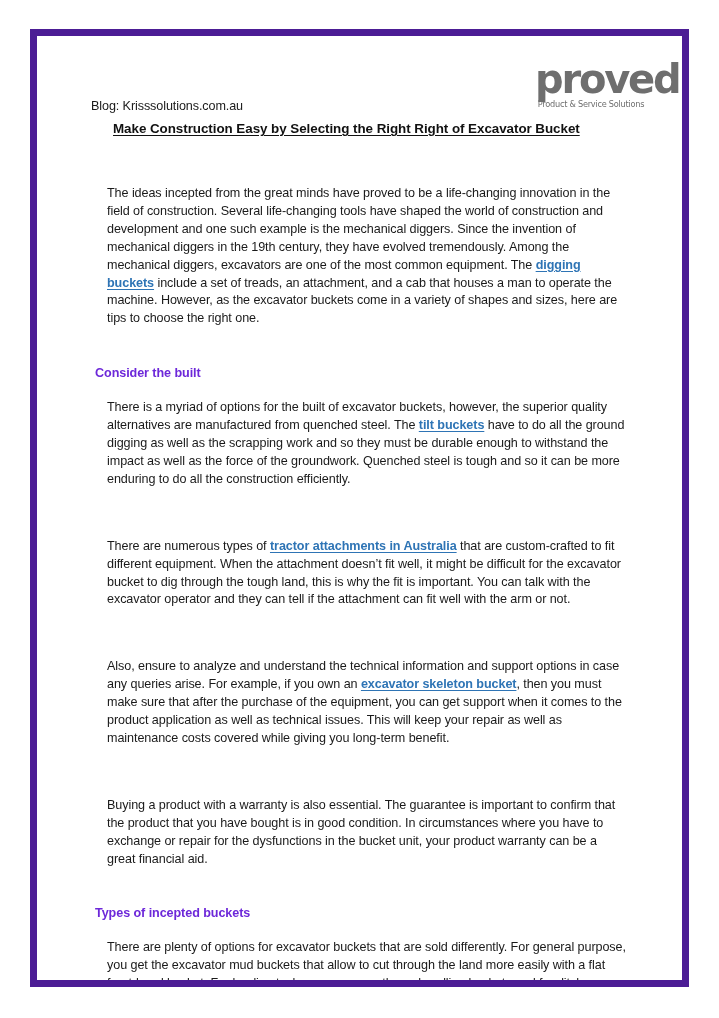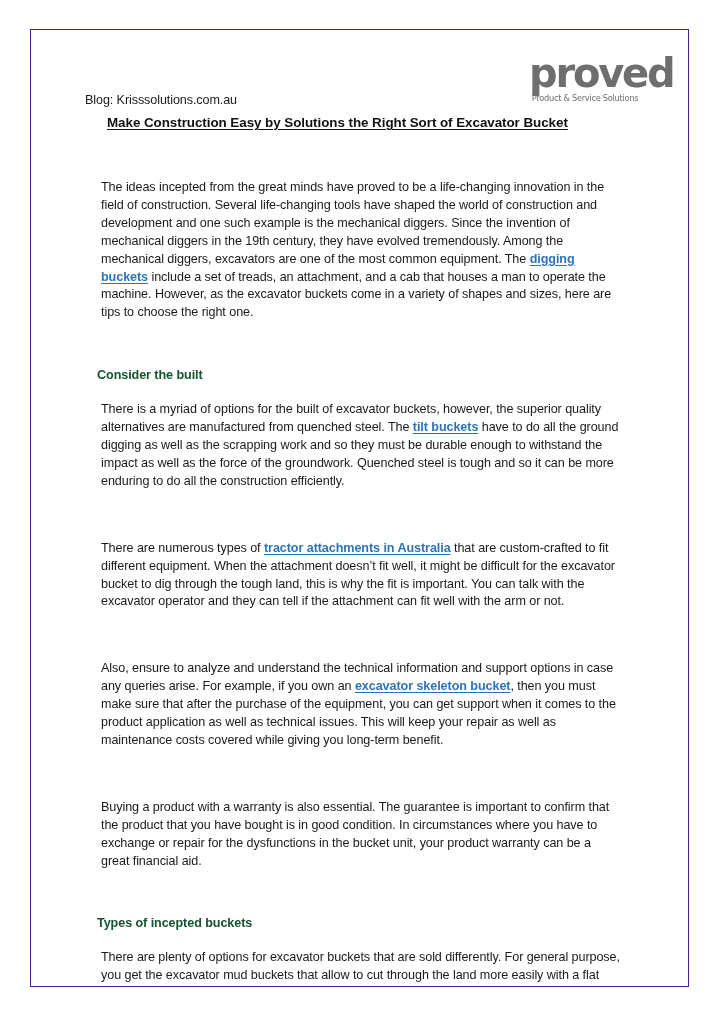--- a/index.html
+++ b/index.html
@@ -16,21 +16,21 @@
   }
 
   
   #page-sheet {
     position: absolute;
     left: 30px;
     top: 29px;
     width: 659px;
     height: 958px;
     background: #ffffff;
-    border: 1px solid #4c1d95;
+    border: 7px solid #4c1d95;
     box-sizing: border-box;
     overflow: hidden;
   }
 
   #page-inner {
     position: absolute;
     left: 54px;
     top: 0;
     width: 552px;
   }
@@ -101,24 +101,24 @@
     line-height: 17.9px;
     color: #1a1a1a;
     text-align: left;
     letter-spacing: -0.08px;
   }
 
   .gap-title-to-body { height: 31px; }
   .gap-block         { height: 17px; }
 
   .section-head {
-    margin: 12px;
+    margin: 4px;
     font-size: 12.6px;
     font-weight: bold;
-    color: #14532d;
+    color: #6d28d9;
     line-height: 17.9px;
     letter-spacing: -0.08px;
   }
 
   a.doclink,
   .doclink {
     color: #2e74b5;
     font-weight: bold;
     text-decoration: underline;
     text-underline-offset: 1.5px;
@@ -134,21 +134,21 @@
     <div id="header-row">
 
       <div id="blog-line"><span>Blog:</span><span> Krisssolutions.com.au</span></div>
 
       <div id="logo-block">
         <span id="logo-wordmark">proved</span>
         <span id="logo-tagline">Product &amp; Service Solutions</span>
       </div>
     </div>
 
-    <h1 id="doc-title">Make Construction Easy by Solutions the Right Sort of Excavator Bucket</h1>
+    <h1 id="doc-title">Make Construction Easy by Selecting the Right Right of Excavator Bucket</h1>
 
     <div class="gap-title-to-body"></div>
 
     <p class="para"><span>The ideas incepted from the great minds have proved to be a life-changing innovation in the field of construction. Several life-changing tools have shaped the world of construction and development and one such example is the mechanical diggers. Since the invention of mechanical diggers in the 19th century, they have evolved tremendously. Among the mechanical diggers, excavators are one of the most common equipment. The </span><span class="doclink">digging buckets</span><span> include a set of treads, an attachment, and a cab that houses a man to operate the machine. However, as the excavator buckets come in a variety of shapes and sizes, here are tips to choose the right one.</span></p>
 
     <div class="gap-block"></div>
 
     <h2 class="section-head">Consider the built</h2>
     <p class="para"><span>There is a myriad of options for the built of excavator buckets, however, the superior quality alternatives are manufactured from quenched steel. The </span><span class="doclink">tilt buckets</span><span> have to do all the ground digging as well as the scrapping work and so they must be durable enough to withstand the impact as well as the force of the groundwork. Quenched steel is tough and so it can be more enduring to do all the construction efficiently.</span></p>
 

